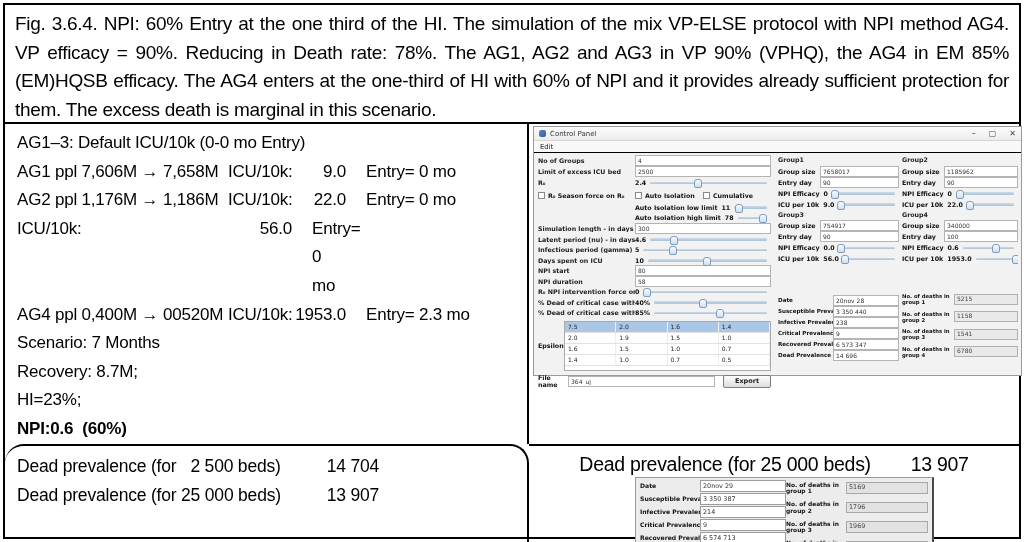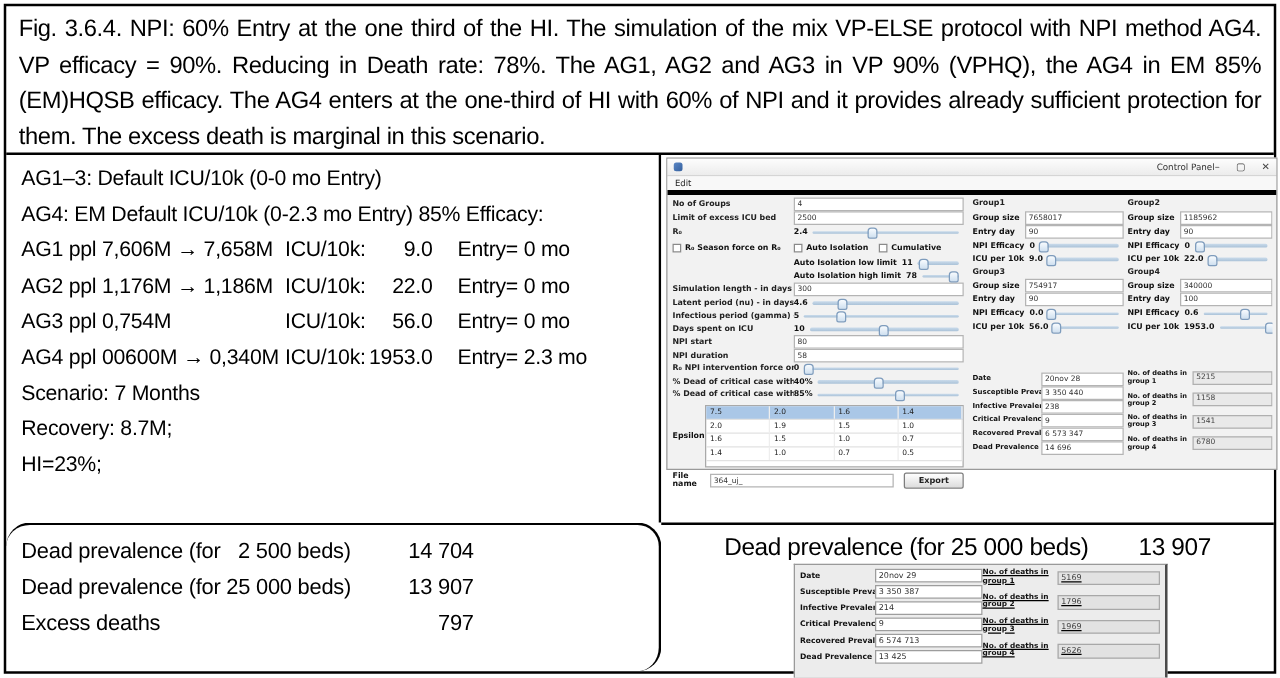--- a/index.html
+++ b/index.html
@@ -16,24 +16,24 @@
   .sum-row .icu-v{text-align:right;}
   .sum-row .entry{padding-left:20px;}
   .pre{white-space:pre-wrap;}
   .npi-line{font-weight:bold;}
 
   
   .mid-right{position:relative;background:#fff;}
   .cp{position:absolute;left:4px;top:2px;width:487px;height:248px;background:#f2f2f2;border:1px solid #9a9a9a;font-family:"DejaVu Sans",sans-serif;font-size:6.3px;color:#111;}
   .cp-titlebar{height:13px;display:flex;align-items:center;background:linear-gradient(#fdfdfd,#ececec);border-bottom:1px solid #d5d5d5;padding:0 5px;}
   .cp-appicon{width:7px;height:7px;background:linear-gradient(135deg,#5b87c5,#35609e);border-radius:2px;margin-right:4px;flex:0 0 auto;}
-  .cp-title{font-size:7px;color:#333;flex:1;text-align:right;}
+  .cp-title{font-size:7px;color:#333;flex:1;}
   .cp-winbtns{display:flex;gap:13px;font-size:8px;color:#444;align-items:center;}
   .cp-winbtns span{cursor:default;}
-  .cp-menubar{height:11px;background:#f8f8f8;border-bottom:4px solid #000000;display:flex;align-items:center;padding:0 6px;font-size:6.8px;color:#222;}
+  .cp-menubar{height:11px;background:#f8f8f8;border-bottom:1px solid #000000;display:flex;align-items:center;padding:0 6px;font-size:6.8px;color:#222;}
   .cp-body{display:flex;padding:3px 3px 0 4px;}
   .col-l{width:233px;margin-right:7px;display:flex;flex-direction:column;gap:1.5px;}
   .col-m{width:121px;margin-right:3px;display:flex;flex-direction:column;gap:1.5px;}
   .col-r{width:116px;display:flex;flex-direction:column;gap:1.5px;overflow:hidden;}
   .r{display:flex;align-items:center;height:9.5px;}
   .lbl{width:97px;font-weight:600;color:#222;white-space:nowrap;overflow:hidden;flex:0 0 auto;}
   .fld{flex:1;height:9px;background:#fff;border:1px solid #b4b4b4;font-family:"DejaVu Sans",sans-serif;font-size:6px;padding:0 2px;color:#333;min-width:0;}
   .slval{font-weight:600;margin-right:4px;flex:0 0 auto;}
   .track{position:relative;flex:1;height:9px;}
   .track::before{content:"";position:absolute;left:0;right:4px;top:3.5px;height:2.5px;background:linear-gradient(#cadbeb,#aac2d8);border-radius:2px;}
@@ -67,63 +67,62 @@
   .res-row{display:grid;grid-template-columns:294px 68px;}
   .res-row .v{text-align:right;}
   .bot-right{border-top:2px solid #000;position:relative;}
   .br-heading{display:flex;justify-content:center;gap:40px;padding-top:7px;font-size:19.5px;letter-spacing:-0.3px;}
   .mini{position:absolute;left:106px;top:31px;width:292px;height:87px;background:#ececec;border:1px solid #9a9a9a;border-right:2px solid #4a4a4a;display:flex;font-family:"DejaVu Sans",sans-serif;overflow:hidden;padding:3px 0 0 4px;}
   .mini-l{width:146px;display:flex;flex-direction:column;gap:2.5px;}
   .mini-r{flex:1;display:flex;flex-direction:column;gap:2px;padding-top:2px;}
   .mini .r2{display:flex;align-items:center;height:10.5px;}
   .mlbl{width:60px;font-weight:700;font-size:6.1px;color:#111;white-space:nowrap;flex:0 0 auto;}
   .mfld{flex:1;height:9.5px;background:#fff;border:1px solid #9d9d9d;font-family:"DejaVu Sans",sans-serif;font-size:6.4px;padding:0 2px;color:#333;min-width:0;}
-  .mini .r3{display:flex;align-items:flex-end;height:11px;margin-bottom:6.5px;text-decoration:underline;}
+  .mini .r3{display:flex;align-items:center;height:11px;margin-bottom:6.5px;}
   .mlbl2{width:60px;font-weight:700;font-size:5.9px;color:#111;line-height:6.5px;flex:0 0 auto;}
   .mfld-gray{flex:1;height:9.5px;background:#e2e2e2;border:1px solid #a8a8a8;font-family:"DejaVu Sans",sans-serif;font-size:6.4px;padding:0 2px;color:#444;min-width:0;margin-right:4px;}
 </style>
 </head>
 <body>
 
 <div class="figure">
 
   <div class="caption">
     <b>Fig. 3.6.4. NPI: 60% Entry at the one third of the HI.</b><span> The simulation of the mix VP-ELSE protocol with NPI method AG4. VP efficacy = 90%. Reducing in Death rate: 78%. The AG1, AG2 and AG3 in VP 90% (VPHQ), the AG4 in EM 85% (EM)HQSB efficacy. The AG4 enters at the one-third of HI with 60% of NPI and it provides already sufficient protection for them. The excess death is marginal in this scenario.</span>
   </div>
 
   <div class="mid-left">
     <div>AG1–3: Default ICU/10k (0-0 mo Entry)</div>
-    <div>AG4: EM Default ICU/10k (0-2.3 mo Entry) 85% Efficacy:</div>
     <div class="sum-row">
       <span>AG1 ppl 7,606M → 7,658M</span>
       <span>ICU/10k:</span>
       <span class="icu-v">9.0</span>
       <span class="entry">Entry= 0 mo</span>
     </div>
     <div class="sum-row">
       <span>AG2 ppl 1,176M → 1,186M</span>
       <span>ICU/10k:</span>
       <span class="icu-v">22.0</span>
       <span class="entry">Entry= 0 mo</span>
     </div>
     <div class="sum-row">
-      <span>AG3 ppl 0,754M</span>
       <span>ICU/10k:</span>
       <span class="icu-v">56.0</span>
       <span class="entry">Entry= 0 mo</span>
     </div>
     <div class="sum-row">
-      <span>AG4 ppl 00600M → 0,340M</span>
+      <span>AG4 ppl 0,400M → 00520M</span>
       <span>ICU/10k:</span>
       <span class="icu-v">1953.0</span>
       <span class="entry">Entry= 2.3 mo</span>
     </div>
     <div>Scenario: 7 Months</div>
     <div>Recovery: 8.7M;</div>
     <div>HI=23%;</div>
+    <div class="npi-line pre">NPI:0.6  (60%)</div>
   </div>
 
   <div class="mid-right">
     <div class="cp">
       <div class="cp-titlebar">
         <div class="cp-appicon"></div>
         <div class="cp-title">Control Panel</div>
         <div class="cp-winbtns">
           <span>–</span>
           <span>▢</span>
@@ -415,24 +414,20 @@
 
   <div class="bot-left">
     <div class="res-row">
       <span class="pre">Dead prevalence (for   2 500 beds)</span>
       <span class="v">14 704</span>
     </div>
     <div class="res-row">
       <span class="pre">Dead prevalence (for 25 000 beds)</span>
       <span class="v">13 907</span>
     </div>
-    <div class="res-row">
-      <span class="pre">Excess deaths</span>
-      <span class="v">797</span>
-    </div>
   </div>
 
   <div class="bot-right">
     <div class="br-heading">
       <span>Dead prevalence (for 25 000 beds)</span>
       <span>13 907</span>
     </div>
     <div class="mini">
       <div class="mini-l">
         <div class="r2">

